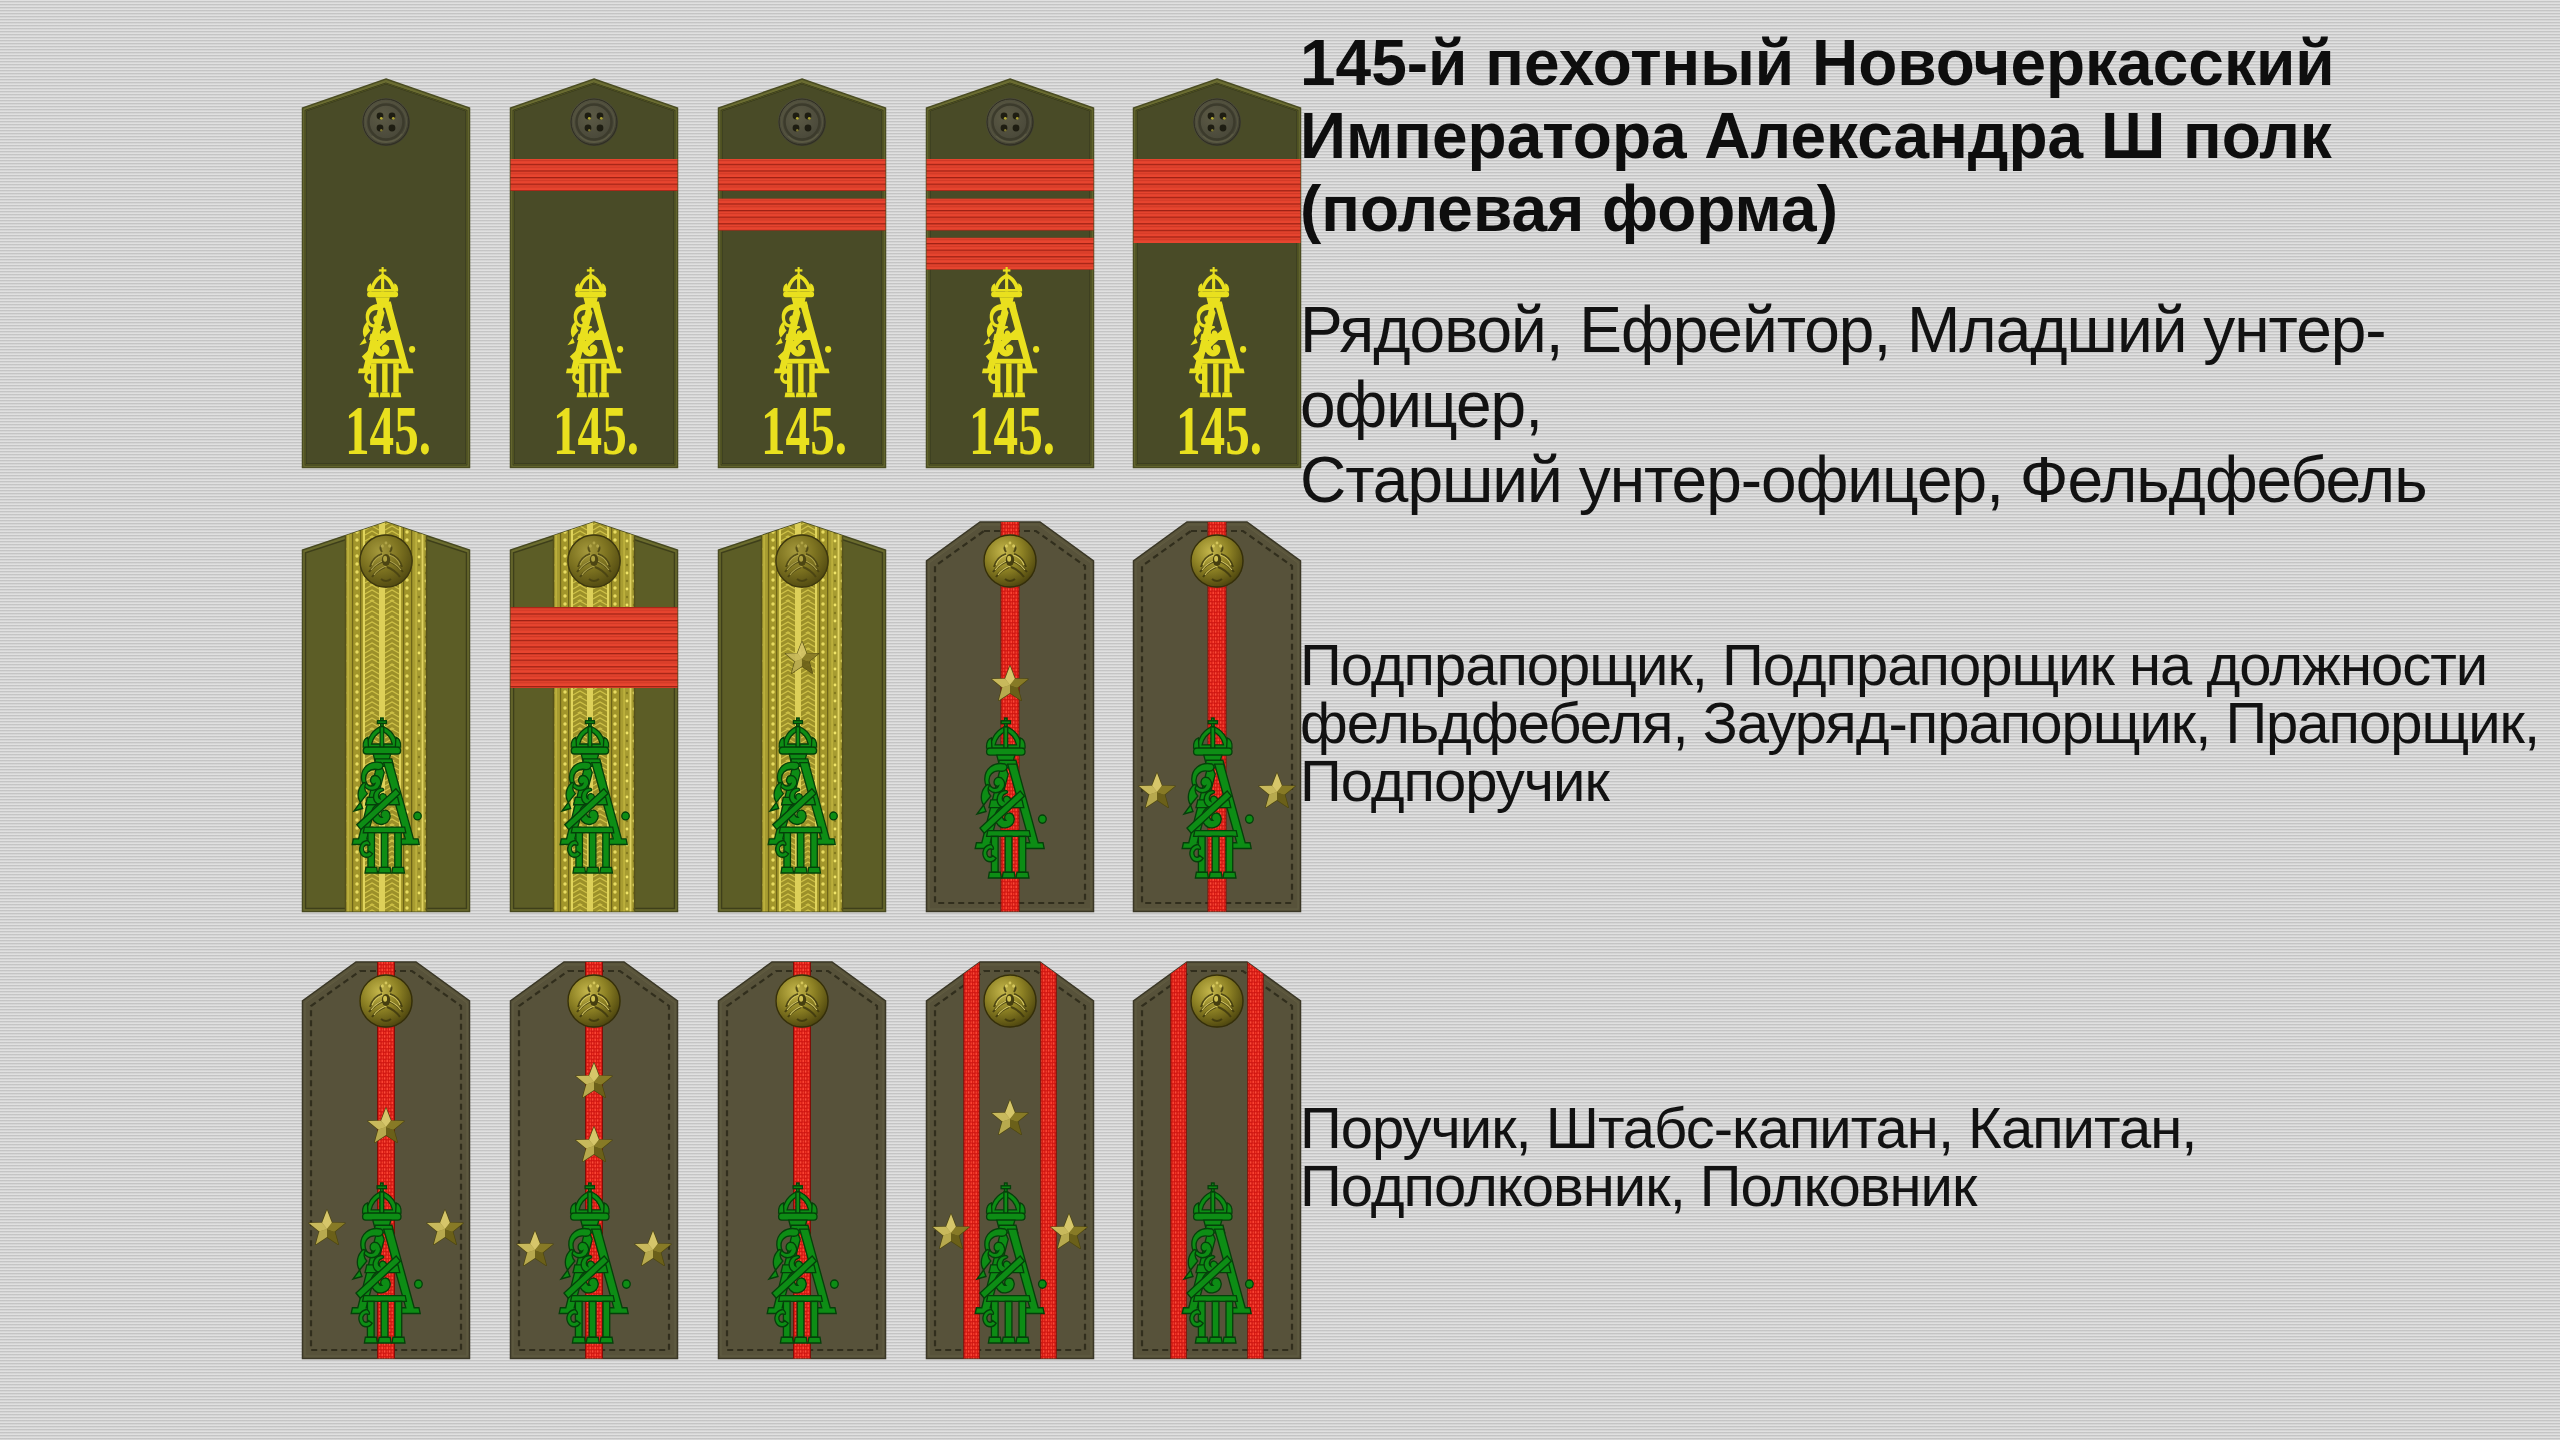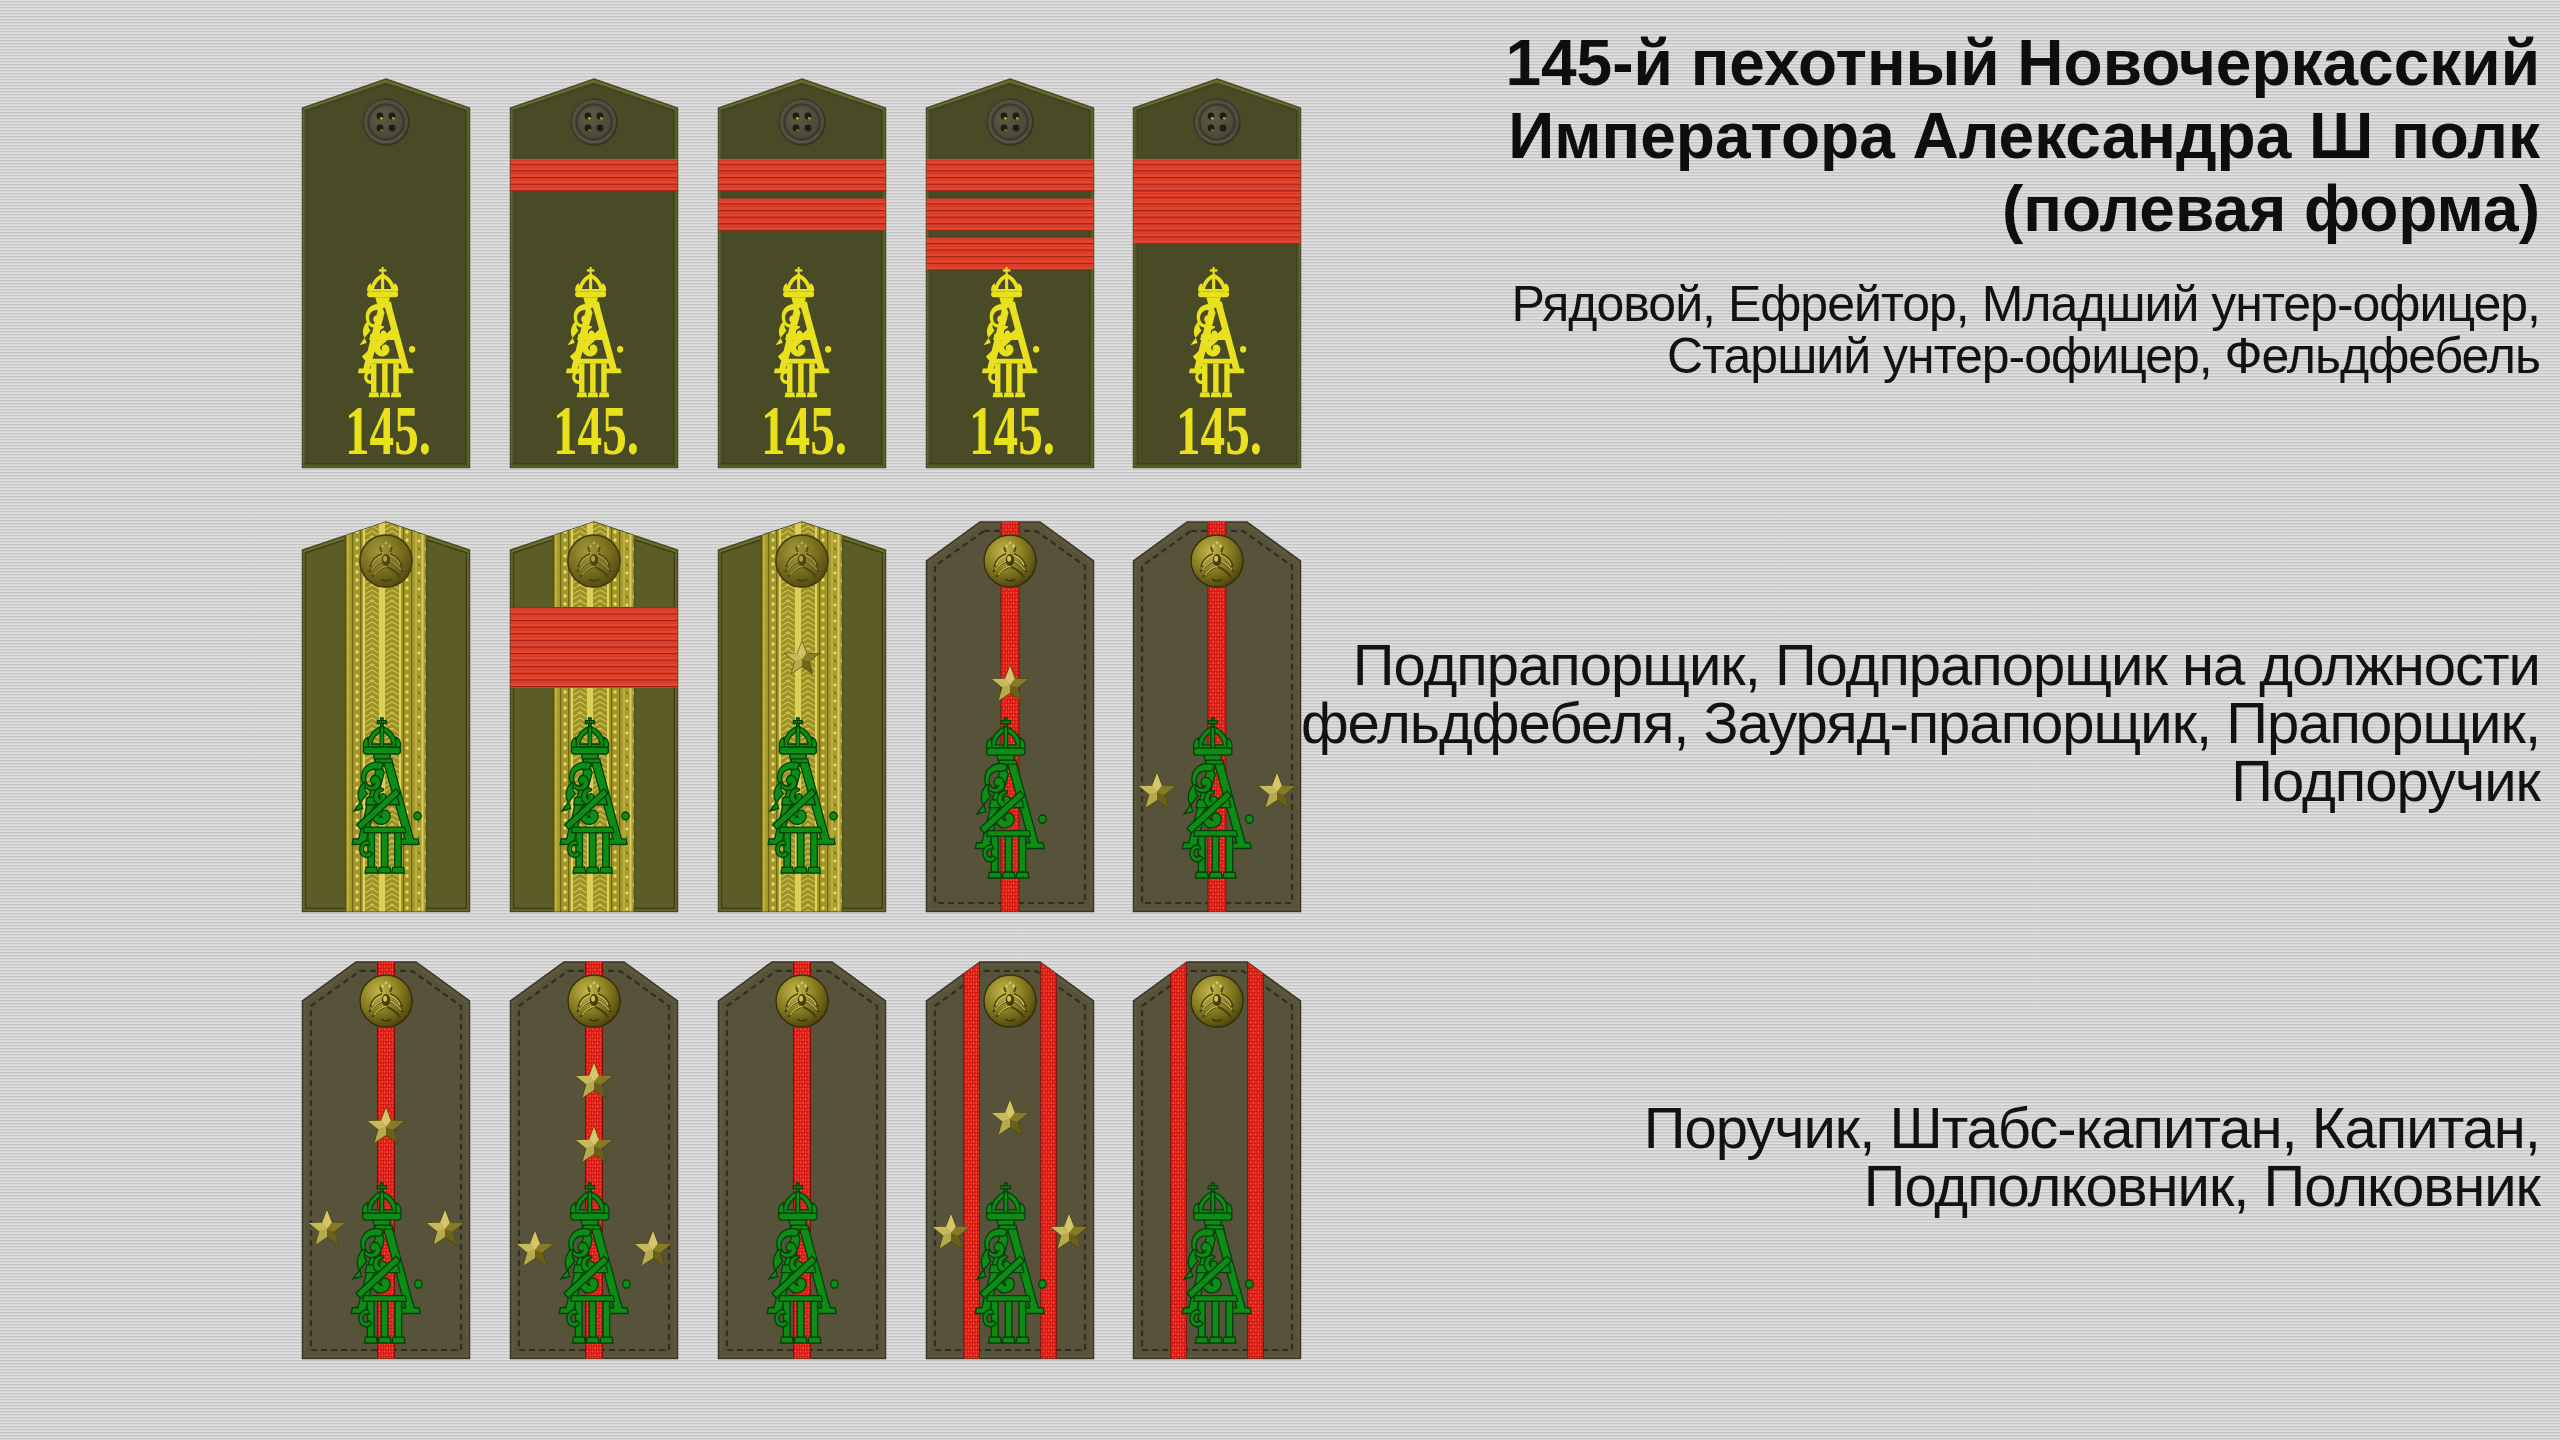--- a/index.html
+++ b/index.html
@@ -1,21 +1,21 @@
 <!DOCTYPE html>
 <html lang="ru"><head><meta charset="utf-8">
 <title>145-й пехотный Новочеркасский полк</title>
 <style>
 html,body{margin:0;padding:0;width:2560px;height:1440px;overflow:hidden}
 body{font-family:"Liberation Sans",sans-serif;
 background:
 repeating-linear-gradient(180deg, rgba(255,255,255,0.32) 0 1px, rgba(104,104,104,0.13) 1px 2px, rgba(230,230,230,0.18) 2px 3px),
 #d2d2d2}
 .b{position:absolute}
-.txt{position:absolute;text-align:right;color:#121212}
+.txt{position:absolute;text-align:left;color:#121212}
 </style></head>
 <body>
 
 <svg width="0" height="0" style="position:absolute">
 <defs>
 
 <pattern id="rb" width="8" height="6.6" patternUnits="userSpaceOnUse">
   <rect width="8" height="6.6" fill="#e8452f"></rect>
   <rect y="0" width="8" height="1.3" fill="#9e2114"></rect>
   <rect y="3.2" width="8" height="0.7" fill="#c03020"></rect>
@@ -547,16 +547,16 @@
 
 <use href="#btn2" x="85.0" y="40"></use>
 
 <g transform="translate(49.0,222) scale(1.2,1.28)" fill="#0d8d15" stroke="#05400a" stroke-width="1.1">
         <use href="#cipher"></use>
       </g>
 </svg></div>
 
 <div class="txt" id="title" style="left:1300px;top:27px;width:1240px;font-weight:bold;font-size:64px;line-height:73px;color:#0e0e0e">145-й пехотный Новочеркасский<br>Императора Александра Ш полк<br>(полевая форма)</div>
 
-<div class="txt" id="cap1" style="left:1300px;top:278px;width:1240px;font-size:50px;line-height:52px;letter-spacing:-1px">Рядовой, Ефрейтор, Младший унтер-офицер,<br>Старший унтер-офицер, Фельдфебель</div>
+<div class="txt" id="cap1" style="left:1300px;top:293px;width:1240px;font-size:64px;line-height:75px;letter-spacing:-1px">Рядовой, Ефрейтор, Младший унтер-офицер,<br>Старший унтер-офицер, Фельдфебель</div>
 
 <div class="txt" id="cap2" style="left:1300px;top:636px;width:1240px;font-size:58px;line-height:58px;letter-spacing:-1px">Подпрапорщик, Подпрапорщик на должности<br>фельдфебеля, Зауряд-прапорщик, Прапорщик,<br>Подпоручик</div>
 
 <div class="txt" id="cap3" style="left:1300px;top:1099px;width:1240px;font-size:58px;line-height:58px;letter-spacing:-1px">Поручик, Штабс-капитан, Капитан,<br>Подполковник, Полковник</div>
 </body></html>

